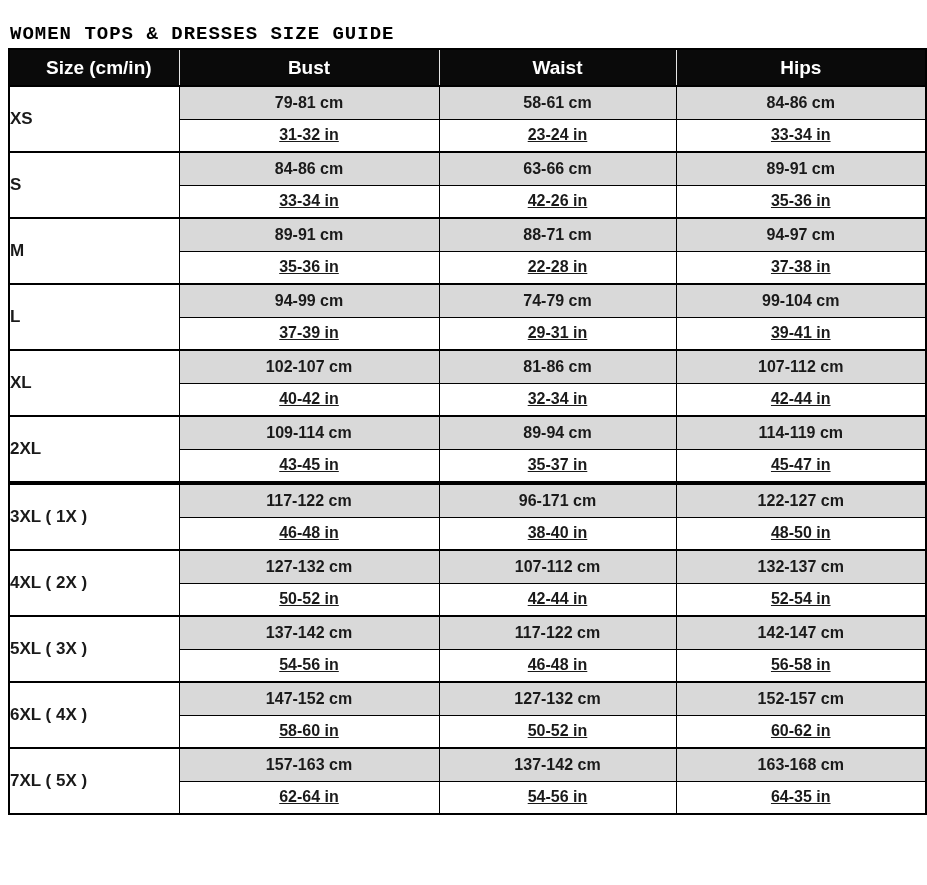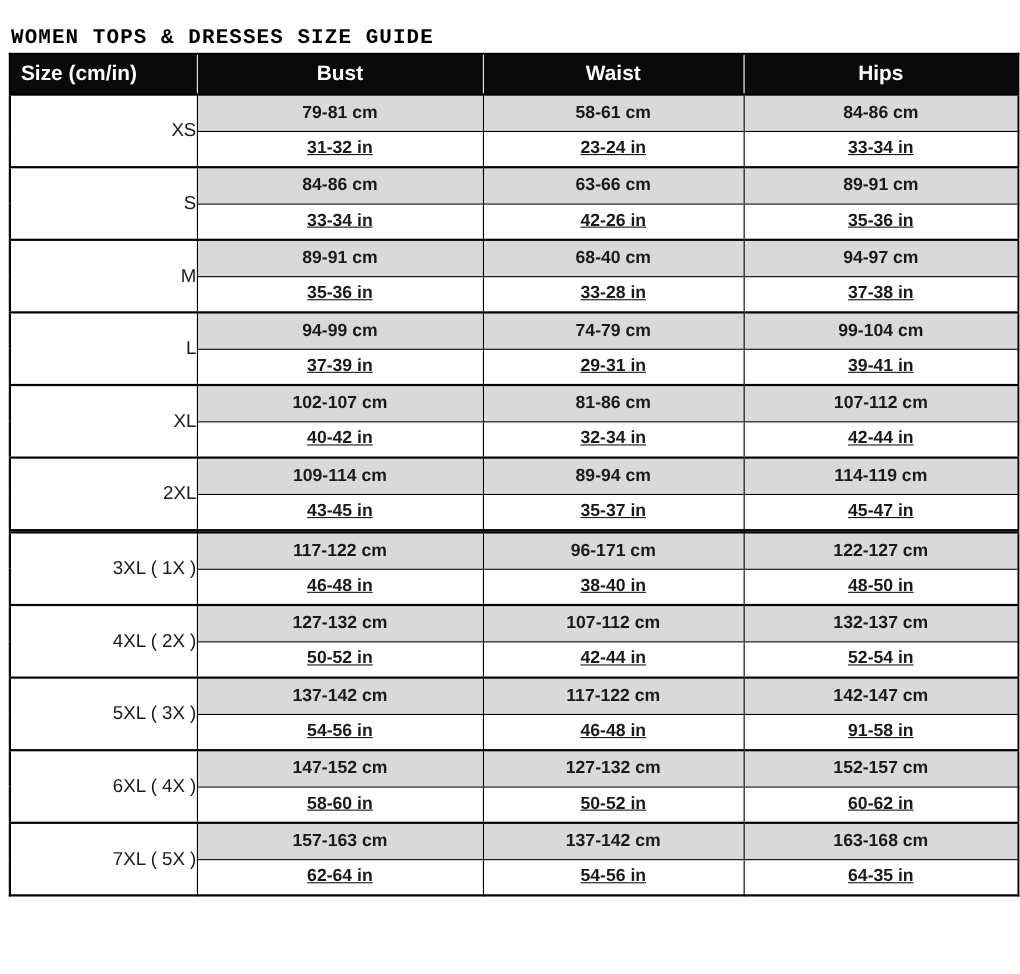--- a/index.html
+++ b/index.html
@@ -38,29 +38,29 @@
   thead th {
     background: var(--header-bg);
     color: var(--header-text);
     font-size: 19px;
     font-weight: bold;
     font-stretch: condensed;
     height: 37px;
     padding: 0;
     text-align: center;
   }
-  thead th.size-col-header { text-align: left; padding-left: 9px; }
+  thead th.size-col-header { text-align: left; padding-left: 36px; }
   thead th + th { border-left: 1px solid #e6e6e6; }
   td { padding: 0; }
   .size-cell {
     background: var(--row-bg);
-    text-align: right;
+    text-align: left;
     vertical-align: middle;
     font-size: 17px;
-    font-weight: normal;
+    font-weight: bold;
     font-stretch: condensed;
     color: var(--text);
     border-top: 2px solid var(--border);
     border-right: 1px solid var(--border);
   }
   .value-cell {
     text-align: center;
     vertical-align: middle;
     font-size: 16px;
     font-weight: bold;
@@ -118,26 +118,26 @@
           <td class="value-cell cm-cell">89-91 cm</td>
         </tr>
         <tr>
           <td class="value-cell in-cell">33-34 in</td>
           <td class="value-cell in-cell">42-26 in</td>
           <td class="value-cell in-cell">35-36 in</td>
         </tr>
         <tr>
           <td rowspan="2" class="size-cell">M</td>
           <td class="value-cell cm-cell">89-91 cm</td>
-          <td class="value-cell cm-cell">68-40 cm</td>
+          <td class="value-cell cm-cell">88-71 cm</td>
           <td class="value-cell cm-cell">94-97 cm</td>
         </tr>
         <tr>
           <td class="value-cell in-cell">35-36 in</td>
-          <td class="value-cell in-cell">33-28 in</td>
+          <td class="value-cell in-cell">22-28 in</td>
           <td class="value-cell in-cell">37-38 in</td>
         </tr>
         <tr>
           <td rowspan="2" class="size-cell">L</td>
           <td class="value-cell cm-cell">94-99 cm</td>
           <td class="value-cell cm-cell">74-79 cm</td>
           <td class="value-cell cm-cell">99-104 cm</td>
         </tr>
         <tr>
           <td class="value-cell in-cell">37-39 in</td>
@@ -193,21 +193,21 @@
         </tr>
         <tr>
           <td rowspan="2" class="size-cell">5XL ( 3X )</td>
           <td class="value-cell cm-cell">137-142 cm</td>
           <td class="value-cell cm-cell">117-122 cm</td>
           <td class="value-cell cm-cell">142-147 cm</td>
         </tr>
         <tr>
           <td class="value-cell in-cell">54-56 in</td>
           <td class="value-cell in-cell">46-48 in</td>
-          <td class="value-cell in-cell">91-58 in</td>
+          <td class="value-cell in-cell">56-58 in</td>
         </tr>
         <tr>
           <td rowspan="2" class="size-cell">6XL ( 4X )</td>
           <td class="value-cell cm-cell">147-152 cm</td>
           <td class="value-cell cm-cell">127-132 cm</td>
           <td class="value-cell cm-cell">152-157 cm</td>
         </tr>
         <tr>
           <td class="value-cell in-cell">58-60 in</td>
           <td class="value-cell in-cell">50-52 in</td>

